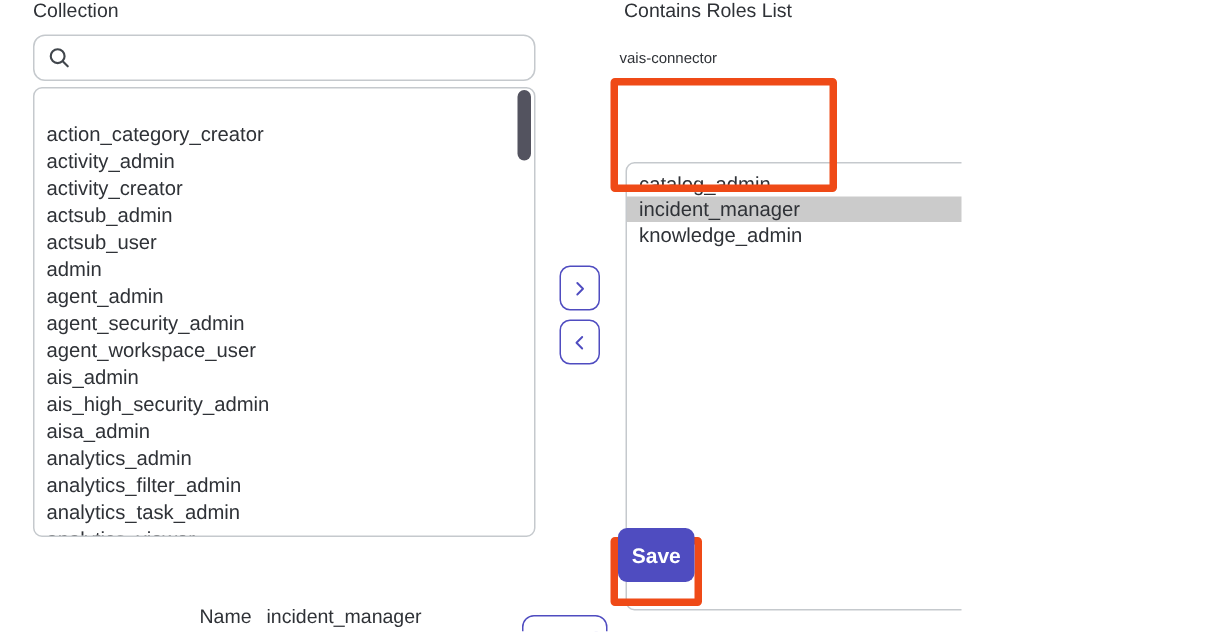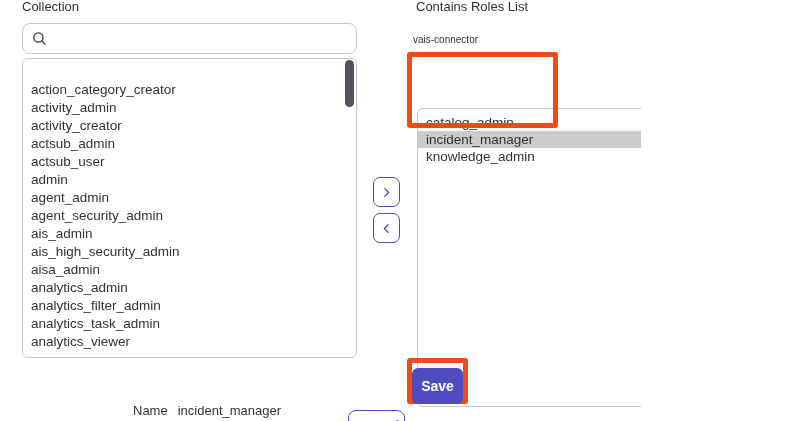--- a/index.html
+++ b/index.html
@@ -135,21 +135,21 @@
     background: #fff;
     border: 1.5px solid var(--accent);
     border-radius: 8px;
     color: var(--accent);
     font: bold 14px "Liberation Sans", sans-serif;
     cursor: pointer;
     margin-top: 44px;
   }
   .btn-save {
     position: absolute;
-    left: 412px; top: 368px;
+    left: 412px; top: 352px;
     width: 51px; height: 36px;
     background: var(--accent);
     border: none;
     border-radius: 6px;
     color: #fff;
     font: bold 14px "Liberation Sans", sans-serif;
     cursor: pointer;
     z-index: 6;
   }
   .name-row {
@@ -179,20 +179,21 @@
 
   <div class="list list-left">
     <div class="li">action_category_creator</div>
     <div class="li">activity_admin</div>
     <div class="li">activity_creator</div>
     <div class="li">actsub_admin</div>
     <div class="li">actsub_user</div>
     <div class="li">admin</div>
     <div class="li">agent_admin</div>
     <div class="li">agent_security_admin</div>
+    <div class="li">agent_workspace_user</div>
     <div class="li">ais_admin</div>
     <div class="li">ais_high_security_admin</div>
     <div class="li">aisa_admin</div>
     <div class="li">analytics_admin</div>
     <div class="li">analytics_filter_admin</div>
     <div class="li">analytics_task_admin</div>
     <div class="li">analytics_viewer</div>
     <div class="scroll-thumb"></div>
   </div>
 

